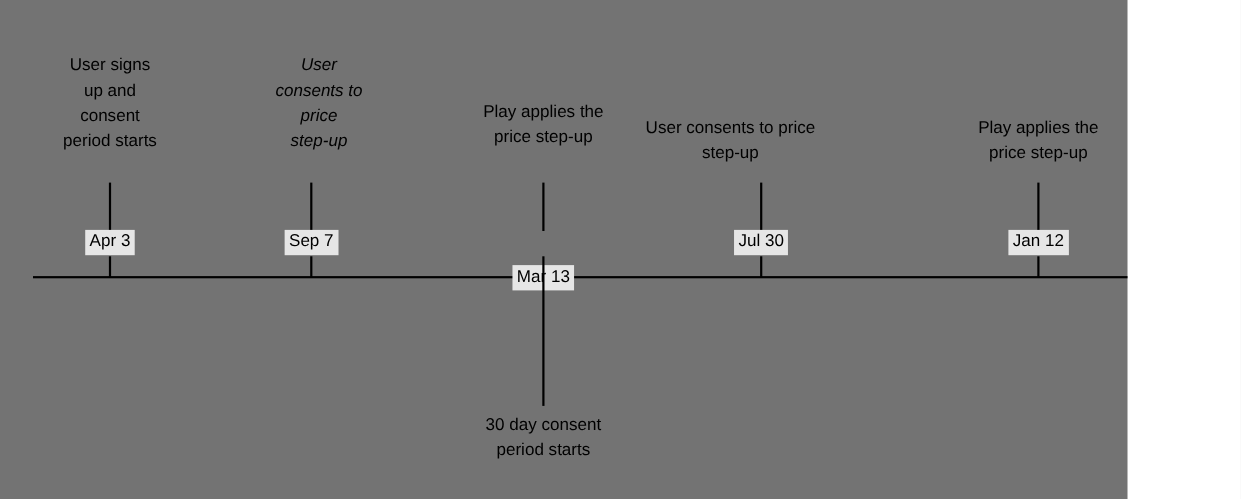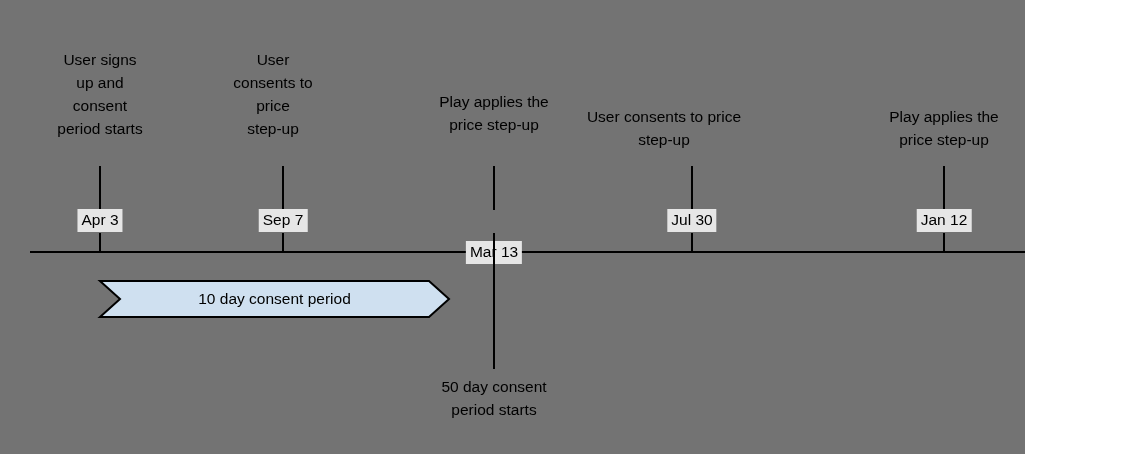--- a/index.html
+++ b/index.html
@@ -102,21 +102,21 @@
   <div class="axis"></div>
 
   <div class="event-label" style="left:20px; top:48px; width:160px;">User signs
 up and
 consent
 period starts</div>
   <div class="tick-line" style="left:99px; top:166px; height:44px;"></div>
   <div class="date-chip" style="left:100px; top:209px;">Apr 3</div>
   <div class="tick-line" style="left:99px; top:233px; height:19px;"></div>
 
-  <div class="event-label" style="left:193px; top:48px; width:160px;">User
+  <div class="event-label" style="left:210px; top:48px; width:160px;font-style:italic;">User
 consents to
 price
 step-up</div>
   <div class="tick-line" style="left:282px; top:166px; height:44px;"></div>
   <div class="date-chip" style="left:283px; top:209px;">Sep 7</div>
   <div class="tick-line" style="left:282px; top:233px; height:19px;"></div>
 
   <div class="event-label" style="left:404px; top:90px; width:180px;">Play applies the
 price step-up</div>
   <div class="tick-line" style="left:493px; top:166px; height:44px;"></div>
@@ -129,24 +129,18 @@
   <div class="tick-line" style="left:691px; top:166px; height:44px;"></div>
   <div class="date-chip" style="left:692px; top:209px;">Jul 30</div>
   <div class="tick-line" style="left:691px; top:233px; height:19px;"></div>
 
   <div class="event-label" style="left:854px; top:105px; width:180px;">Play applies the
 price step-up</div>
   <div class="tick-line" style="left:943px; top:166px; height:44px;"></div>
   <div class="date-chip" style="left:944px; top:209px;">Jan 12</div>
   <div class="tick-line" style="left:943px; top:233px; height:19px;"></div>
 
-  <div class="banner" style="left:99px; top:280px; width:351px;">
-    <svg viewBox="0 0 351 38" preserveAspectRatio="none">
-      <polygon points="1,1 330,1 350,19 330,37 1,37 21,19" fill="#cfe0f0" stroke="#000000" stroke-width="2" vector-effect="non-scaling-stroke"></polygon>
-    </svg>
-    <div class="banner-text">10 day consent period</div>
-  </div>
 
 
-  <div class="bottom-note" style="left:404px; top:375px; width:180px;">50 day consent
+  <div class="bottom-note" style="left:404px; top:375px; width:180px;">30 day consent
 period starts</div>
 
 </div>
 
 </body></html>

